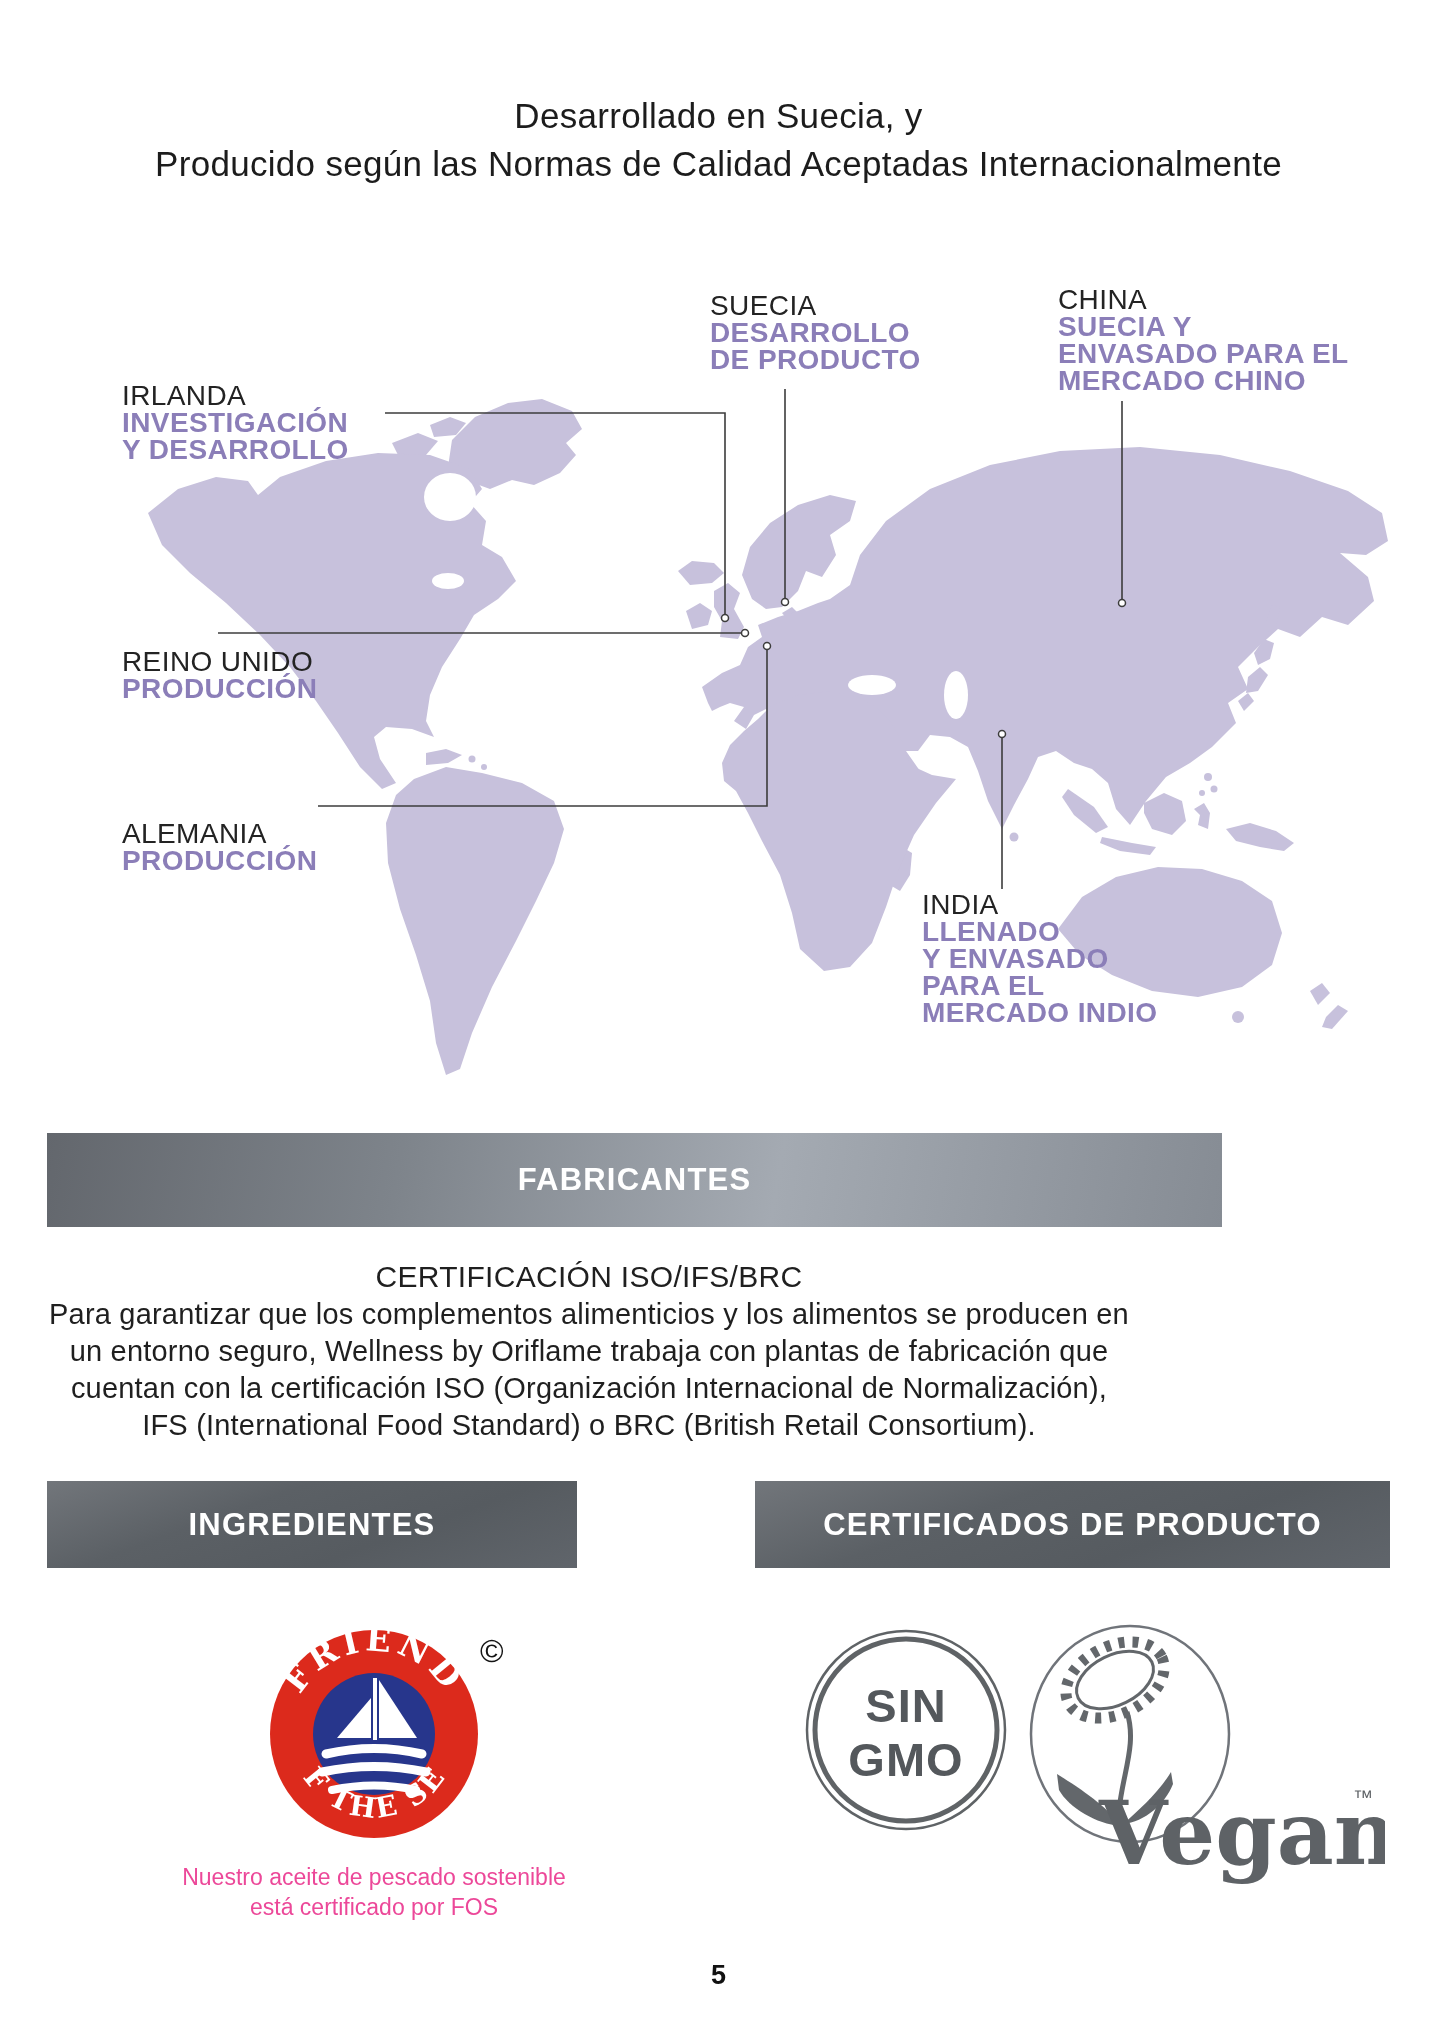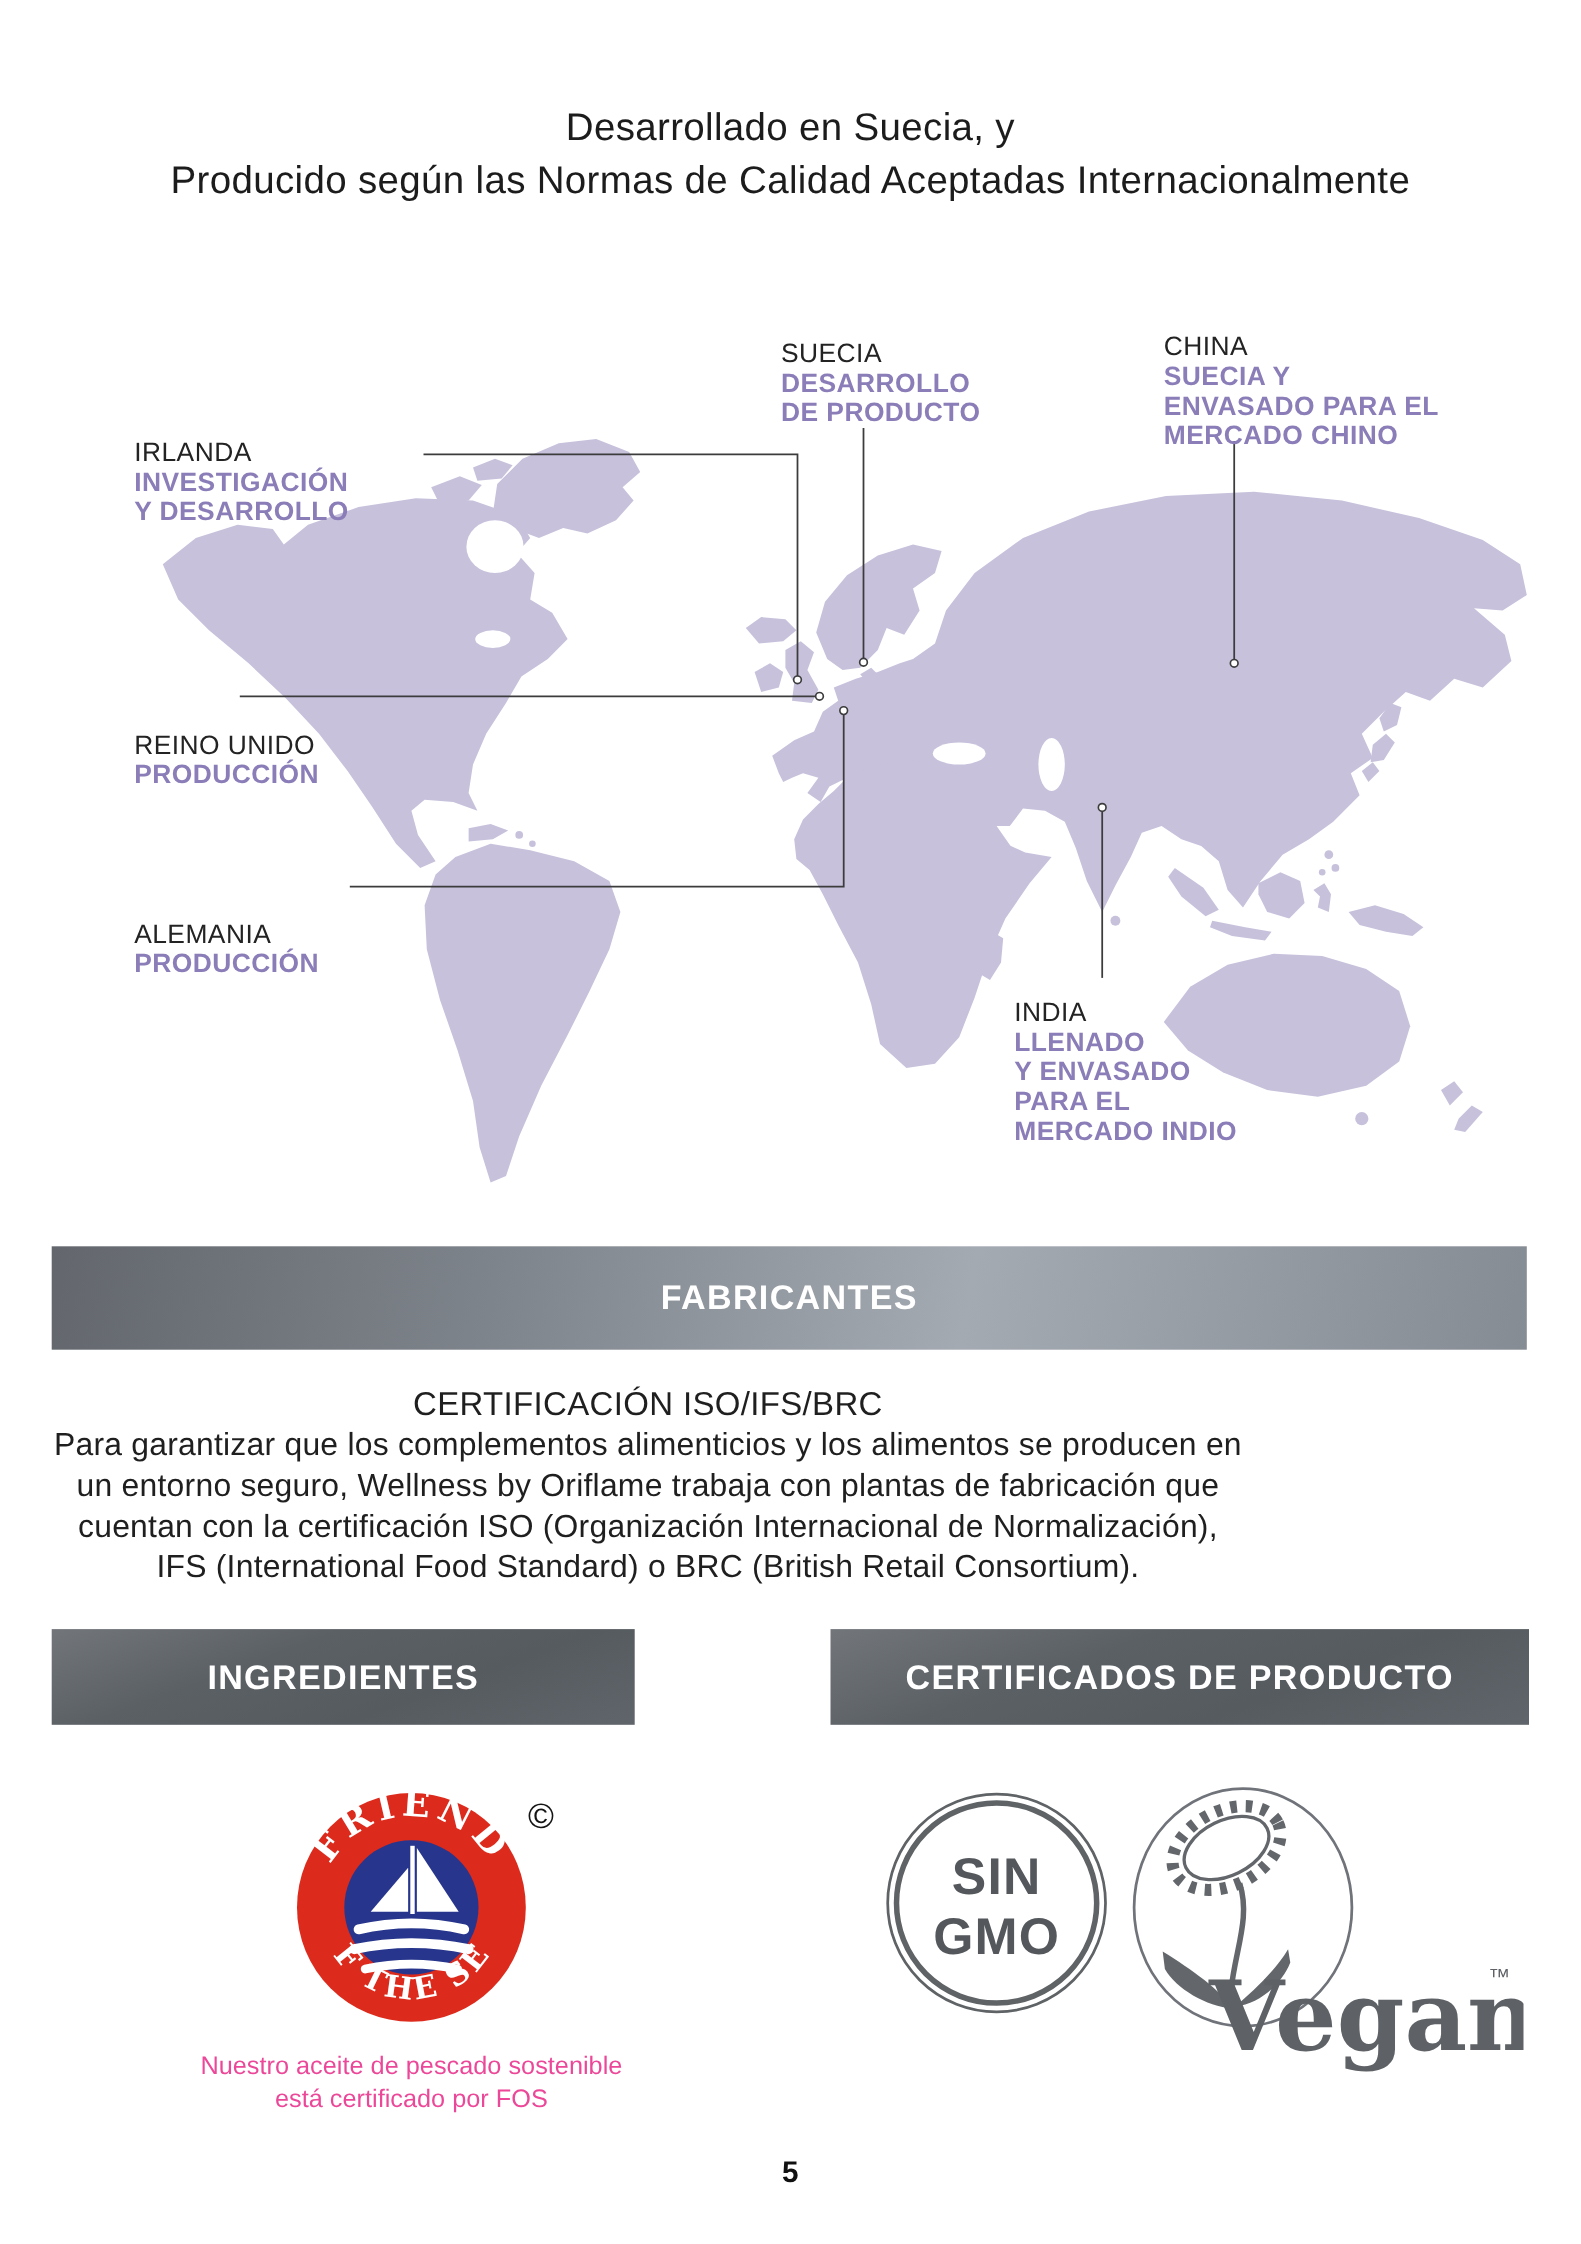--- a/index.html
+++ b/index.html
@@ -3,27 +3,27 @@
 <meta charset="utf-8">
 <style>
   html,body{margin:0;padding:0;background:#ffffff;}
   .page{position:relative;width:1437px;height:2040px;background:#fff;overflow:hidden;
         font-family:"Liberation Sans",sans-serif;color:#212121;border-radius:19px;}
   .abs{position:absolute;}
   
   .title{left:0;top:92px;width:1437px;text-align:center;font-size:35px;font-weight:300;
          letter-spacing:.3px;line-height:48px;color:#1c1c1c;}
   
-  .map-label{line-height:27px;font-size:24px;letter-spacing:.4px;margin-top:16px;}
+  .map-label{line-height:27px;font-size:28px;letter-spacing:.4px;}
   .map-label .country{color:#232323;font-weight:400;}
   .map-label .detail{color:#8b7eb8;font-weight:bold;}
   
   .banner{display:flex;align-items:center;justify-content:center;color:#fff;
           font-weight:bold;font-size:31px;letter-spacing:1.2px;}
-  .banner-wide{left:47px;top:1133px;width:1341px;height:94px;
+  .banner-wide{left:47px;top:1133px;width:1175px;height:94px;
       background:linear-gradient(100deg,#63676d 0%,#7e848b 30%,#a4aab2 62%,#868c94 100%);}
   .banner-left{left:47px;top:1481px;width:530px;height:87px;
       background:linear-gradient(160deg,#72767b 0%,#5b6065 35%,#565b60 65%,#60656b 100%);}
   .banner-right{left:755px;top:1481px;width:635px;height:87px;
       background:linear-gradient(160deg,#72767b 0%,#5b6065 35%,#565b60 65%,#60656b 100%);}
   
   .cert-block{left:0;top:1258px;width:1178px;text-align:center;color:#1f1f1f;}
   .cert-heading{font-size:30px;font-weight:400;line-height:38px;letter-spacing:.3px;}
   .cert-line{font-size:29px;font-weight:300;line-height:37px;letter-spacing:.2px;}
   

